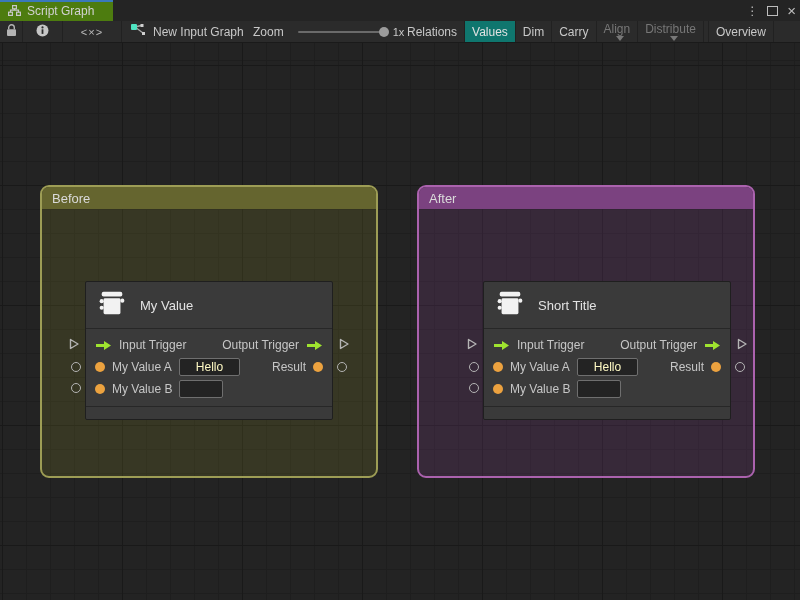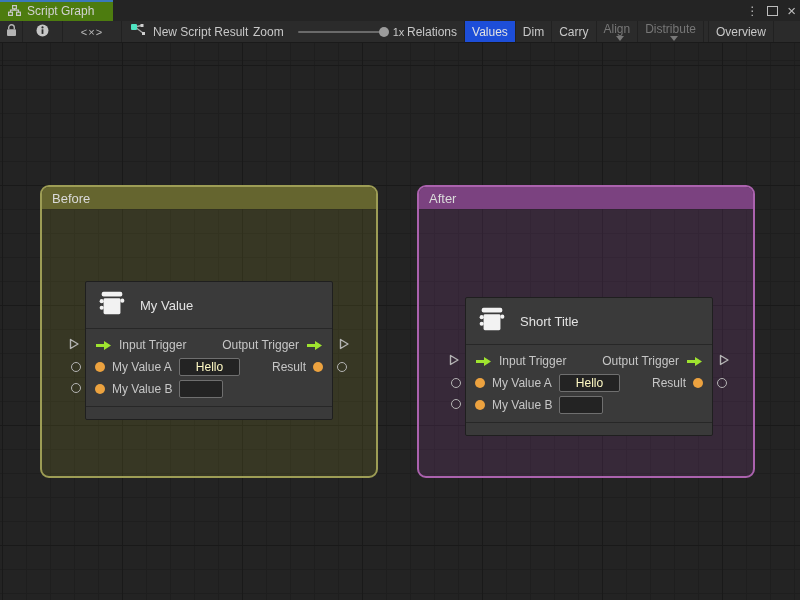--- a/index.html
+++ b/index.html
@@ -26,21 +26,21 @@
   .tb-left .w-info{width:40px;}
   .tb-left .w-code{width:59px;color:#bdbdbd;letter-spacing:1px;font-size:11px;}
   .tb-new{position:absolute;left:130px;top:0;height:21px;display:flex;align-items:center;gap:7px;}
   .tb-new span{font-size:12px;color:#c8c8c8;}
   .tb-zoom{position:absolute;left:253px;top:0;height:21px;display:flex;align-items:center;}
   .zoom-label{font-size:12px;color:#c8c8c8;margin-right:14px;}
   .zoom-track{position:relative;width:86px;height:2px;background:#6a6a6a;border-radius:1px;}
   .zoom-knob{position:absolute;right:-5px;top:-4px;width:10px;height:10px;border-radius:50%;background:#9b9b9b;}
   .zoom-value{font-size:11px;color:#c8c8c8;margin-left:9px;}
   .tb-right{position:absolute;left:400px;top:0;display:flex;}
-  .tbtn.active{background:#1d4ed8;color:#e2e2e2;}
+  .tbtn.active{background:#0f766e;color:#e2e2e2;}
   .tbtn.disabled{color:#777777;flex-direction:column;}
   .dd-arrow{width:0;height:0;border-left:4px solid transparent;border-right:4px solid transparent;
             border-top:5px solid #787878;margin-left:6px;}
   .gap-left{margin-left:4px;border-left:1px solid #212121;}
   
   .canvas{position:absolute;left:0;top:43px;width:800px;height:557px;background-color:#232323;
     background-image:
       repeating-linear-gradient(to right,#191919 0 1px,transparent 1px 120px),
       repeating-linear-gradient(to bottom,#191919 0 1px,transparent 1px 120px),
       repeating-linear-gradient(to right,#1e1e1e 0 1px,transparent 1px 24px),
@@ -50,21 +50,21 @@
   .group{position:absolute;top:142px;width:338px;height:293px;border-radius:9px;box-sizing:border-box;z-index:1;}
   .group-header{height:22px;border-radius:7px 7px 0 0;display:flex;align-items:center;
                 padding:0 10px;font-size:13px;color:#dadada;}
   .g-before{left:40px;border:2px solid #9d9d55;background:rgba(150,150,45,0.18);}
   .g-before .group-header{background:#65652f;}
   .g-after{left:417px;border:2px solid #ab62ae;background:rgba(150,70,160,0.18);}
   .g-after .group-header{background:#7b4280;}
   
   .node{position:absolute;top:238px;width:248px;background:#3a3a3a;border:1px solid #1f1f1f;
         border-radius:2px;box-sizing:border-box;z-index:2;}
-  .node-1{left:85px;} .node-2{left:465px;margin-top:16px;}
+  .node-1{left:85px;} .node-2{left:483px;}
   .n-header{height:46px;display:flex;align-items:center;padding-left:11px;border-bottom:1px solid #272727;}
   .n-title{font-size:13px;color:#e2e2e2;margin-left:13px;}
   .n-body{padding:5px 0 6px 0;border-bottom:1px solid #272727;}
   .n-row{height:22px;display:flex;align-items:center;justify-content:space-between;padding:0 9px;}
   .pgroup{display:flex;align-items:center;gap:7px;}
   .plabel{font-size:12px;color:#c6c6c6;white-space:nowrap;}
   .pdot{width:10px;height:10px;border-radius:50%;background:#eca23f;flex:0 0 auto;}
   .pfield{background:#232323;border:1px solid #6f6f6f;border-radius:2px;color:#fef9c3;
           font-size:12px;height:16px;line-height:16px;padding:0 16px;min-width:8px;}
   .pfield.empty{width:10px;}
@@ -125,21 +125,21 @@
 
     <div class="tb-new">
       <span>
         <svg width="16" height="14" viewBox="0 0 16 14">
           <path d="M5 4 L13 10 M5 4 L11 2.5" stroke="#a9a9a9" stroke-width="1.3" fill="none"></path>
           <rect x="1" y="1" width="6" height="6" rx="1" fill="#4fe3c1"></rect>
           <rect x="12" y="9" width="3" height="3" fill="#cfcfcf"></rect>
           <rect x="10.5" y="1" width="3" height="3" fill="#cfcfcf"></rect>
         </svg>
       </span>
-      <span>New Script Result</span>
+      <span>New Input Graph</span>
     </div>
 
     <div class="tb-zoom">
       <span class="zoom-label">Zoom</span>
       <span class="zoom-track">
         <span class="zoom-knob"></span>
       </span>
       <span class="zoom-value">1x</span>
     </div>
 

